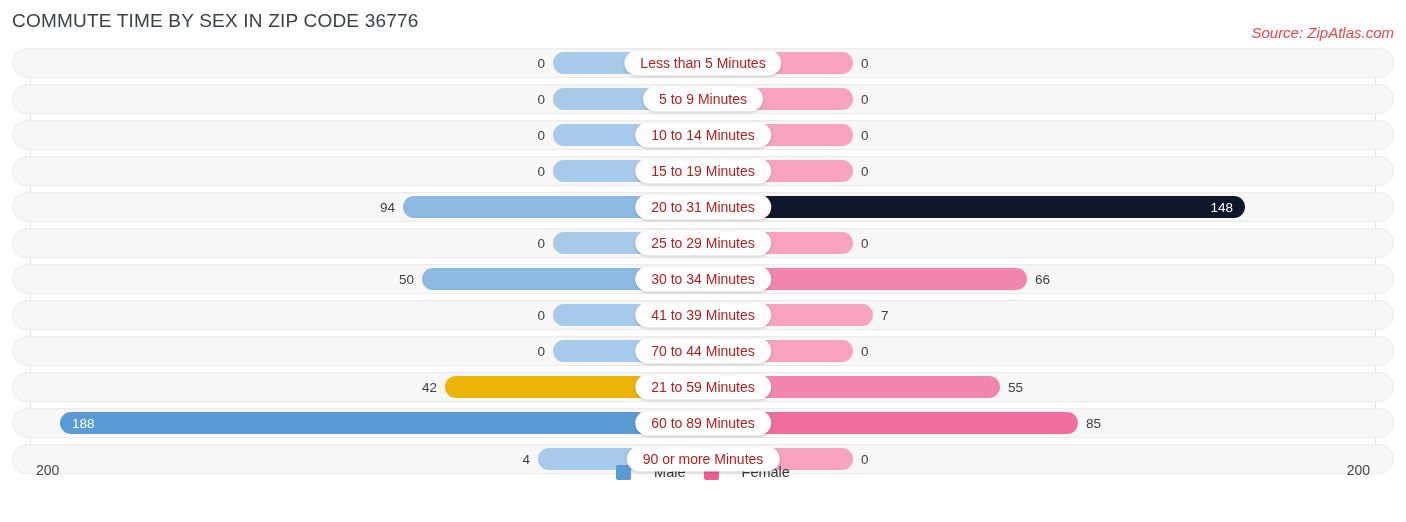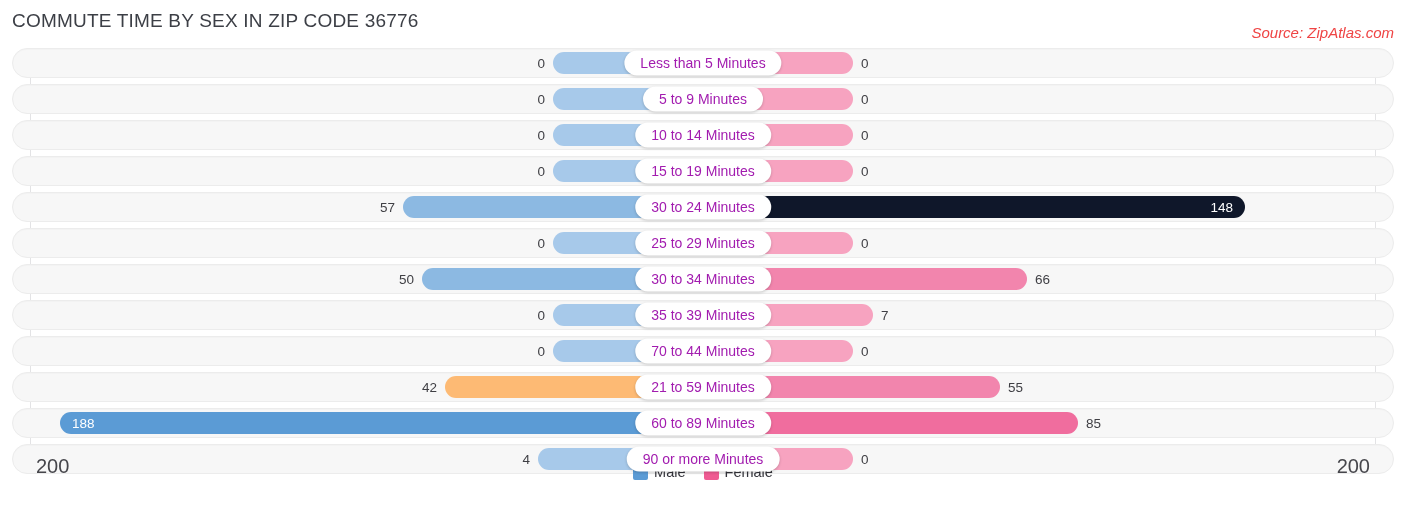--- a/index.html
+++ b/index.html
@@ -76,42 +76,42 @@
   .val.inside-right  { right: 12px; color: #ffffff; }
 
   .catlabel {
     position: absolute;
     left: 50%; top: 50%;
     transform: translate(-50%, -50%);
     background: #ffffff;
     border-radius: 14px;
     padding: 4px 16px 5px 16px;
     font-size: 14px;
-    color: #a21caf;
+    color: #b91c1c;
     white-space: nowrap;
     box-shadow: 0 1px 3px rgba(0,0,0,.20);
     z-index: 3;
   }
 
   
   .axis {
     position: absolute;
     bottom: 8px;
-    font-size: 20px;
+    font-size: 14px;
     color: #46464b;
   }
   .axis.left  { left: 36px; }
   .axis.right { right: 36px; }
 
   .legend {
     position: absolute;
     bottom: 6px; left: 0; width: 1406px;
     display: flex; justify-content: center; align-items: center; gap: 18px;
   }
-  .legend-item { display: flex; align-items: center; gap: 6px; }
+  .legend-item { display: flex; align-items: center; gap: 23px; }
   .swatch { width: 15px; height: 15px; border-radius: 2px; }
   .legend-label { font-size: 14.5px; color: #33333a; }
 </style>
 </head>
 <body>
 
 <div class="page">
 
   <div class="title">COMMUTE TIME BY SEX IN ZIP CODE 36776</div>
   <div class="source">Source: ZipAtlas.com</div>
@@ -161,26 +161,26 @@
             </div>
             <div class="bar female" style="width: 150px; background: rgb(247, 163, 192);">
               <span class="val outside-right">0</span>
             </div>
             <div class="catlabel">15 to 19 Minutes</div>
           </div>
         </div>
         <div class="row">
           <div class="rowinner">
             <div class="bar male" style="width: 300px; background: rgb(140, 185, 226);">
-              <span class="val outside-left">57</span>
+              <span class="val outside-left">94</span>
             </div>
             <div class="bar female" style="width: 542px; background: #0f172a;">
               <span class="val inside-right">148</span>
             </div>
-            <div class="catlabel">30 to 24 Minutes</div>
+            <div class="catlabel">20 to 31 Minutes</div>
           </div>
         </div>
         <div class="row">
           <div class="rowinner">
             <div class="bar male" style="width: 150px; background: rgb(167, 201, 234);">
               <span class="val outside-left">0</span>
             </div>
             <div class="bar female" style="width: 150px; background: rgb(247, 163, 192);">
               <span class="val outside-right">0</span>
             </div>
@@ -199,37 +199,37 @@
           </div>
         </div>
         <div class="row">
           <div class="rowinner">
             <div class="bar male" style="width: 150px; background: rgb(167, 201, 234);">
               <span class="val outside-left">0</span>
             </div>
             <div class="bar female" style="width: 170px; background: rgb(247, 163, 192);">
               <span class="val outside-right">7</span>
             </div>
-            <div class="catlabel">35 to 39 Minutes</div>
+            <div class="catlabel">41 to 39 Minutes</div>
           </div>
         </div>
         <div class="row">
           <div class="rowinner">
             <div class="bar male" style="width: 150px; background: rgb(167, 201, 234);">
               <span class="val outside-left">0</span>
             </div>
             <div class="bar female" style="width: 150px; background: rgb(247, 163, 192);">
               <span class="val outside-right">0</span>
             </div>
             <div class="catlabel">70 to 44 Minutes</div>
           </div>
         </div>
         <div class="row">
           <div class="rowinner">
-            <div class="bar male" style="width: 258px; background: #fdba74;">
+            <div class="bar male" style="width: 258px; background: #eab308;">
               <span class="val outside-left">42</span>
             </div>
             <div class="bar female" style="width: 297px; background: rgb(242, 133, 173);">
               <span class="val outside-right">55</span>
             </div>
             <div class="catlabel">21 to 59 Minutes</div>
           </div>
         </div>
         <div class="row">
           <div class="rowinner">

